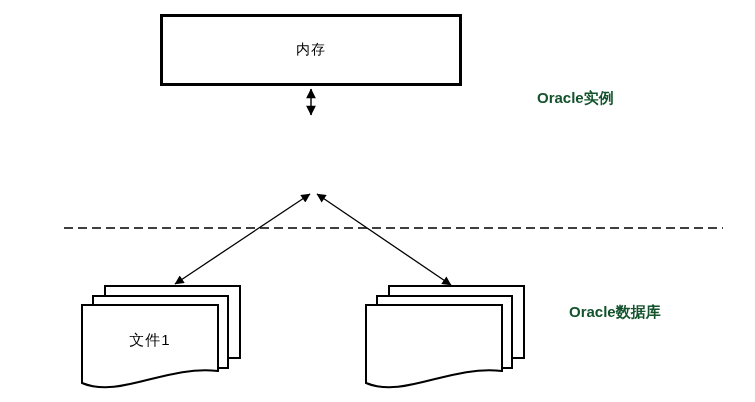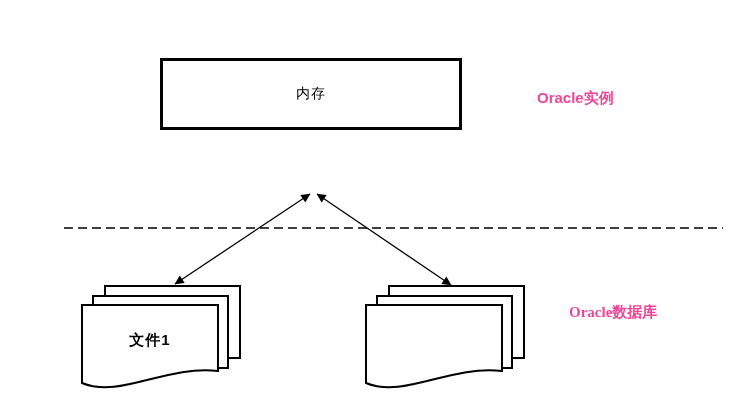--- a/index.html
+++ b/index.html
@@ -25,43 +25,42 @@
     box-sizing: border-box;
     border: 3px solid #000000;
     background: #ffffff;
     display: flex;
     align-items: center;
     justify-content: center;
     font-size: 14px;
     color: #000000;
     letter-spacing: 1px;
   }
-  #memory-box { left: 160px; top: 14px; width: 302px; height: 72px; margin-top: 44px; }
+  #memory-box { left: 160px; top: 14px; width: 302px; height: 72px; }
   #process-box { left: 160px; top: 118px; width: 302px; height: 73px; }
   .region-label {
     position: absolute;
     font-size: 15px;
     font-weight: bold;
-    color: #ec4899;
+    color: #14532d;
     white-space: nowrap;
   }
   #instance-label { left: 537px; top: 89px; }
-  #database-label { left: 569px; top: 303px; font-family: Liberation Serif, serif; }
+  #database-label { left: 569px; top: 303px; }
   .file-label {
     position: absolute;
     width: 136px;
     height: 70px;
     display: flex;
     align-items: center;
     justify-content: center;
     font-size: 15px;
     color: #000000;
     letter-spacing: 1px;
     pointer-events: none;
-    font-weight: bold;
   }
   #file1-label { left: 82px; top: 305px; }
   #file2-label { left: 366px; top: 305px; }
 </style>
 </head>
 <body>
 
 <div id="canvas">
 
   <svg id="wire-layer" viewBox="0 0 755 402" xmlns="http://www.w3.org/2000/svg">

